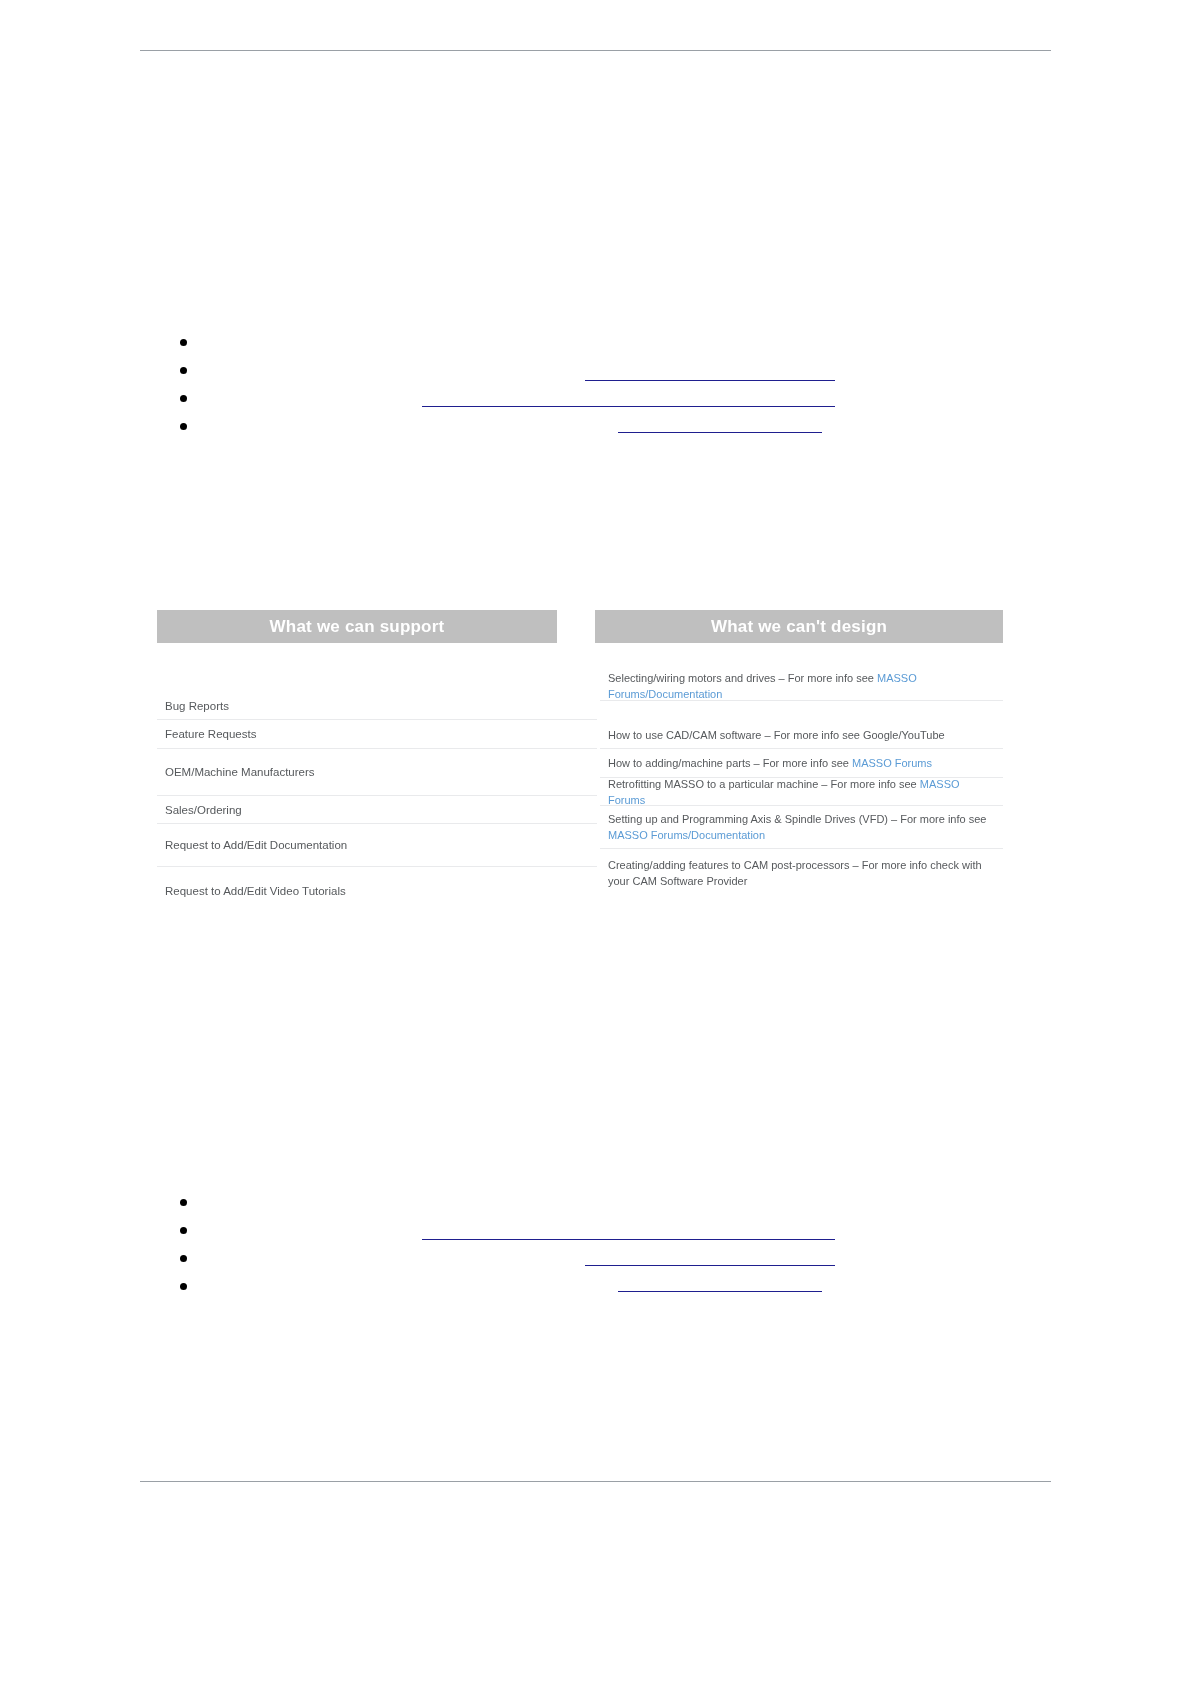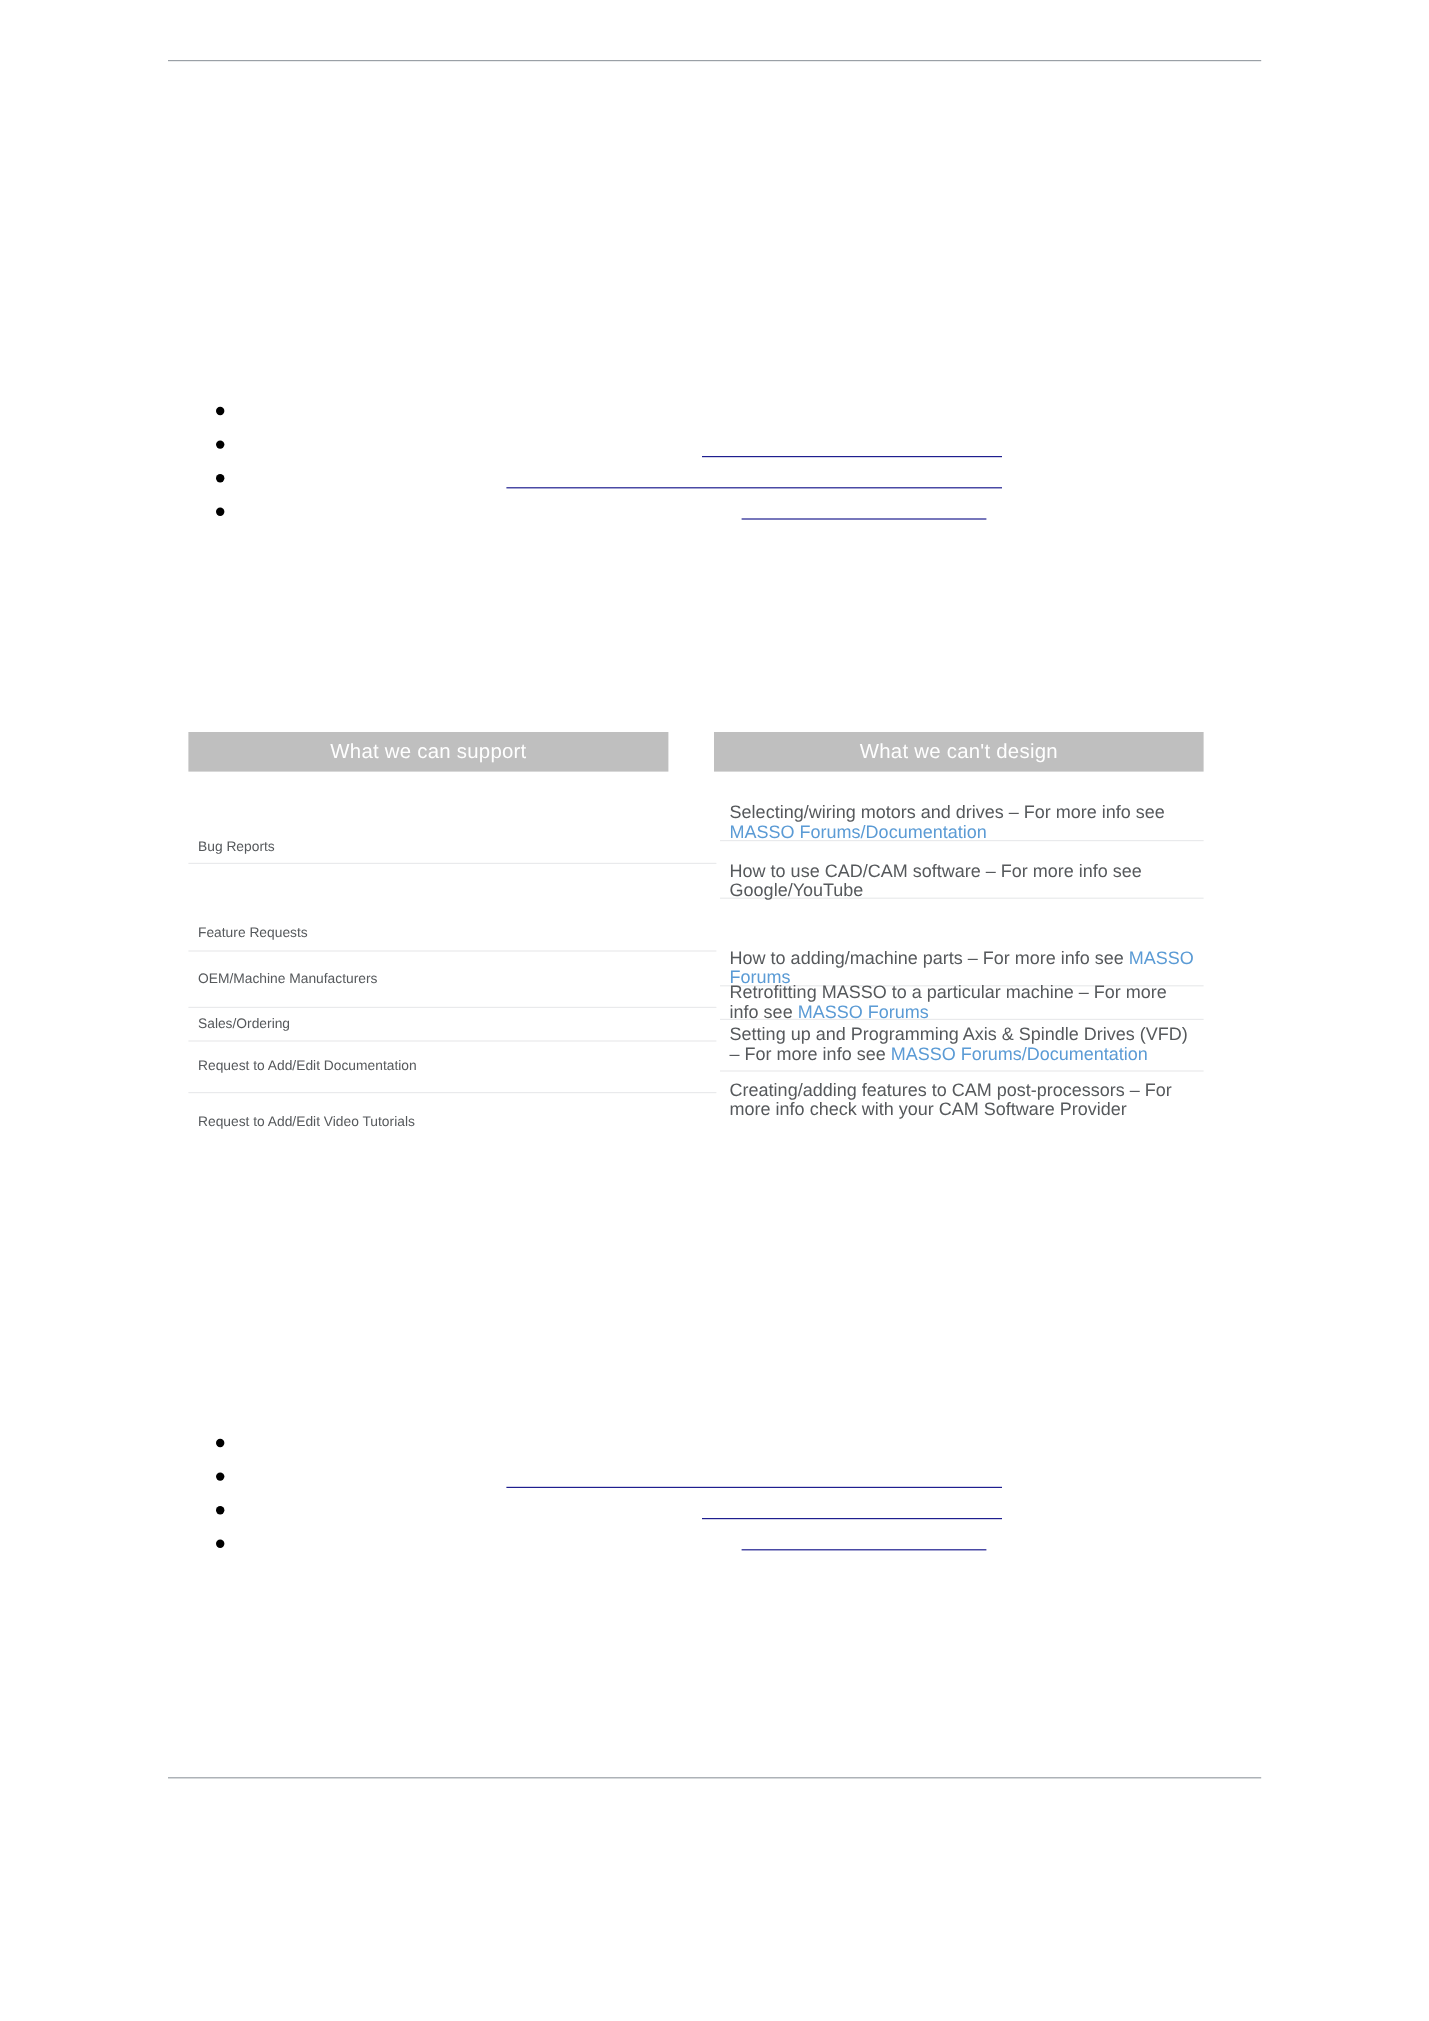--- a/index.html
+++ b/index.html
@@ -78,21 +78,21 @@
     top: 0;
     width: 100%;
     height: 100%;
   }
 
   .col-head {
     position: absolute;
     background: #bfbfbf;
     color: #ffffff;
     font-size: 17px;
-    font-weight: normal;
+    font-weight: bold;
     letter-spacing: 0.2px;
     text-align: center;
     line-height: 33px;
     height: 33px;
     font-stretch: condensed;
   }
   .col-head.left  { left: 157px; top: 610px; width: 400px; }
   .col-head.right { left: 595px; top: 610px; width: 408px; }
 
   .col-body {
@@ -103,35 +103,35 @@
   .col-body.right { left: 600px; width: 403px; }
 
   .trow {
     border-bottom: 1px solid #e9eaec;
     display: flex;
     align-items: center;
     box-sizing: border-box;
     padding: 0 6px 0 8px;
   }
   .col-body.left .trow  { font-size: 11.5px; }
-  .col-body.right .trow { font-size: 15px; }
+  .col-body.right .trow { font-size: 11px; }
 
   .trow .cell {
     color: #56595c;
     line-height: 16px;
   }
   .trow a.xlink {
     color: #5b9bd5;
     text-decoration: none;
   }
 
   
   .h-a { height: 29px; }
   .h-b { height: 28px; margin-top: 20px; }
-  .h-c { height: 29px; margin-top: 44px; }
+  .h-c { height: 29px; }
   .h-d { height: 47px; }
   .h-e { height: 28px; }
   .h-f { height: 43px; }
   .h-g { height: 47px; border-bottom: none; }
 </style>
 </head>
 <body>
 
 <div class="page">
 

